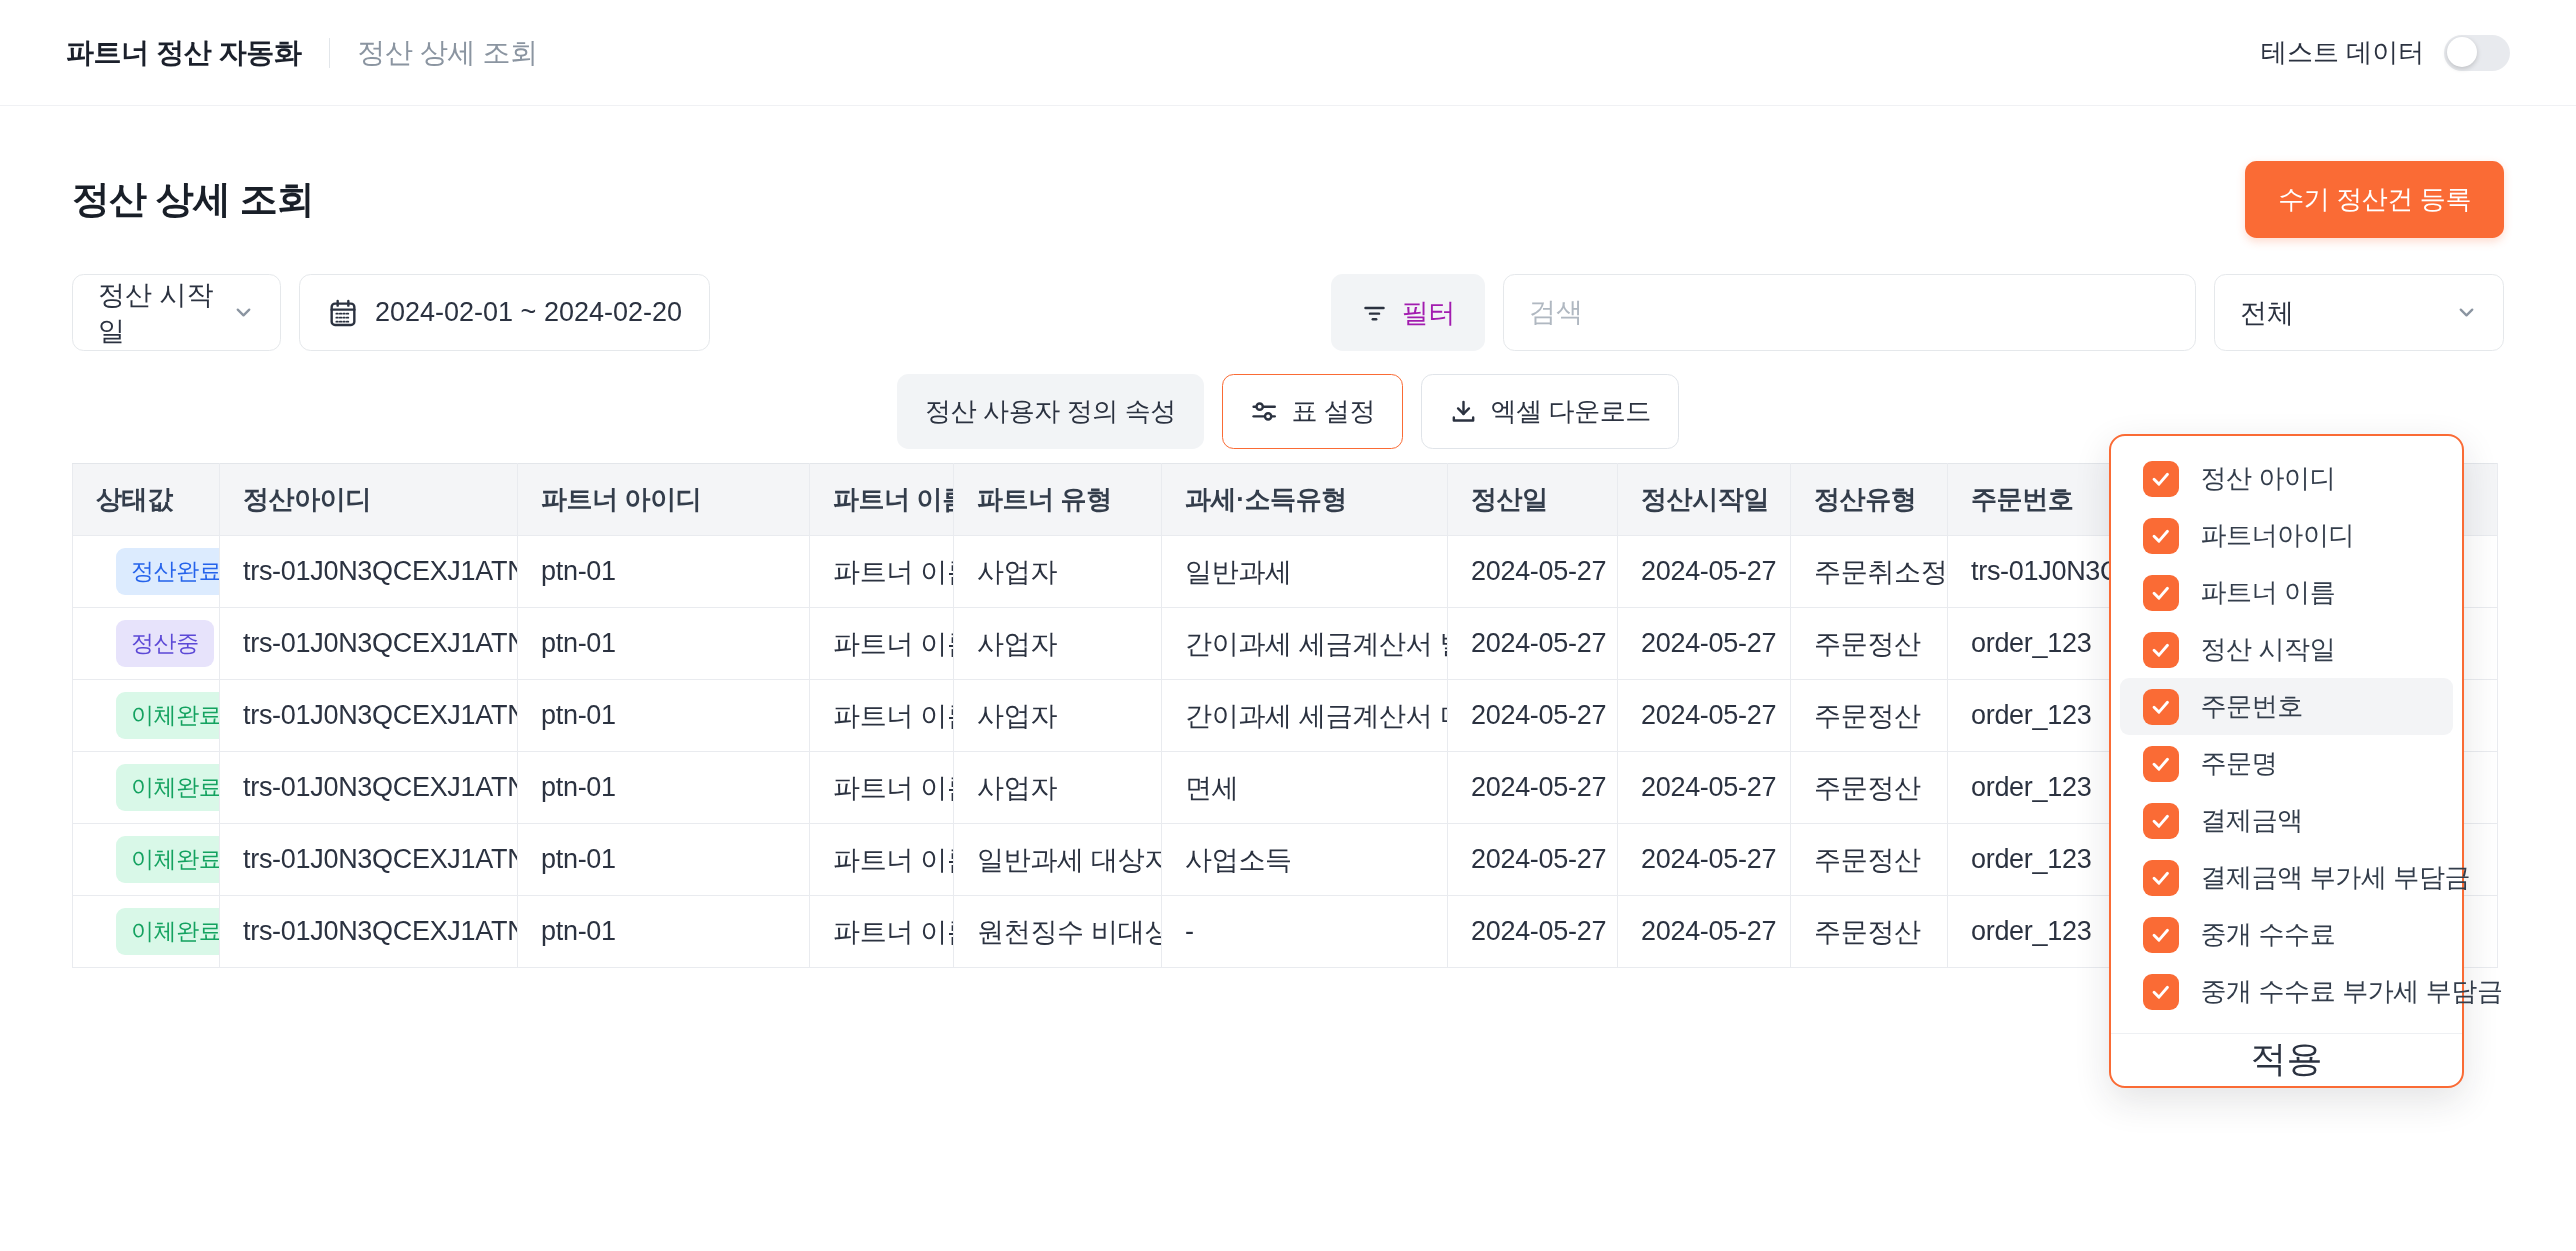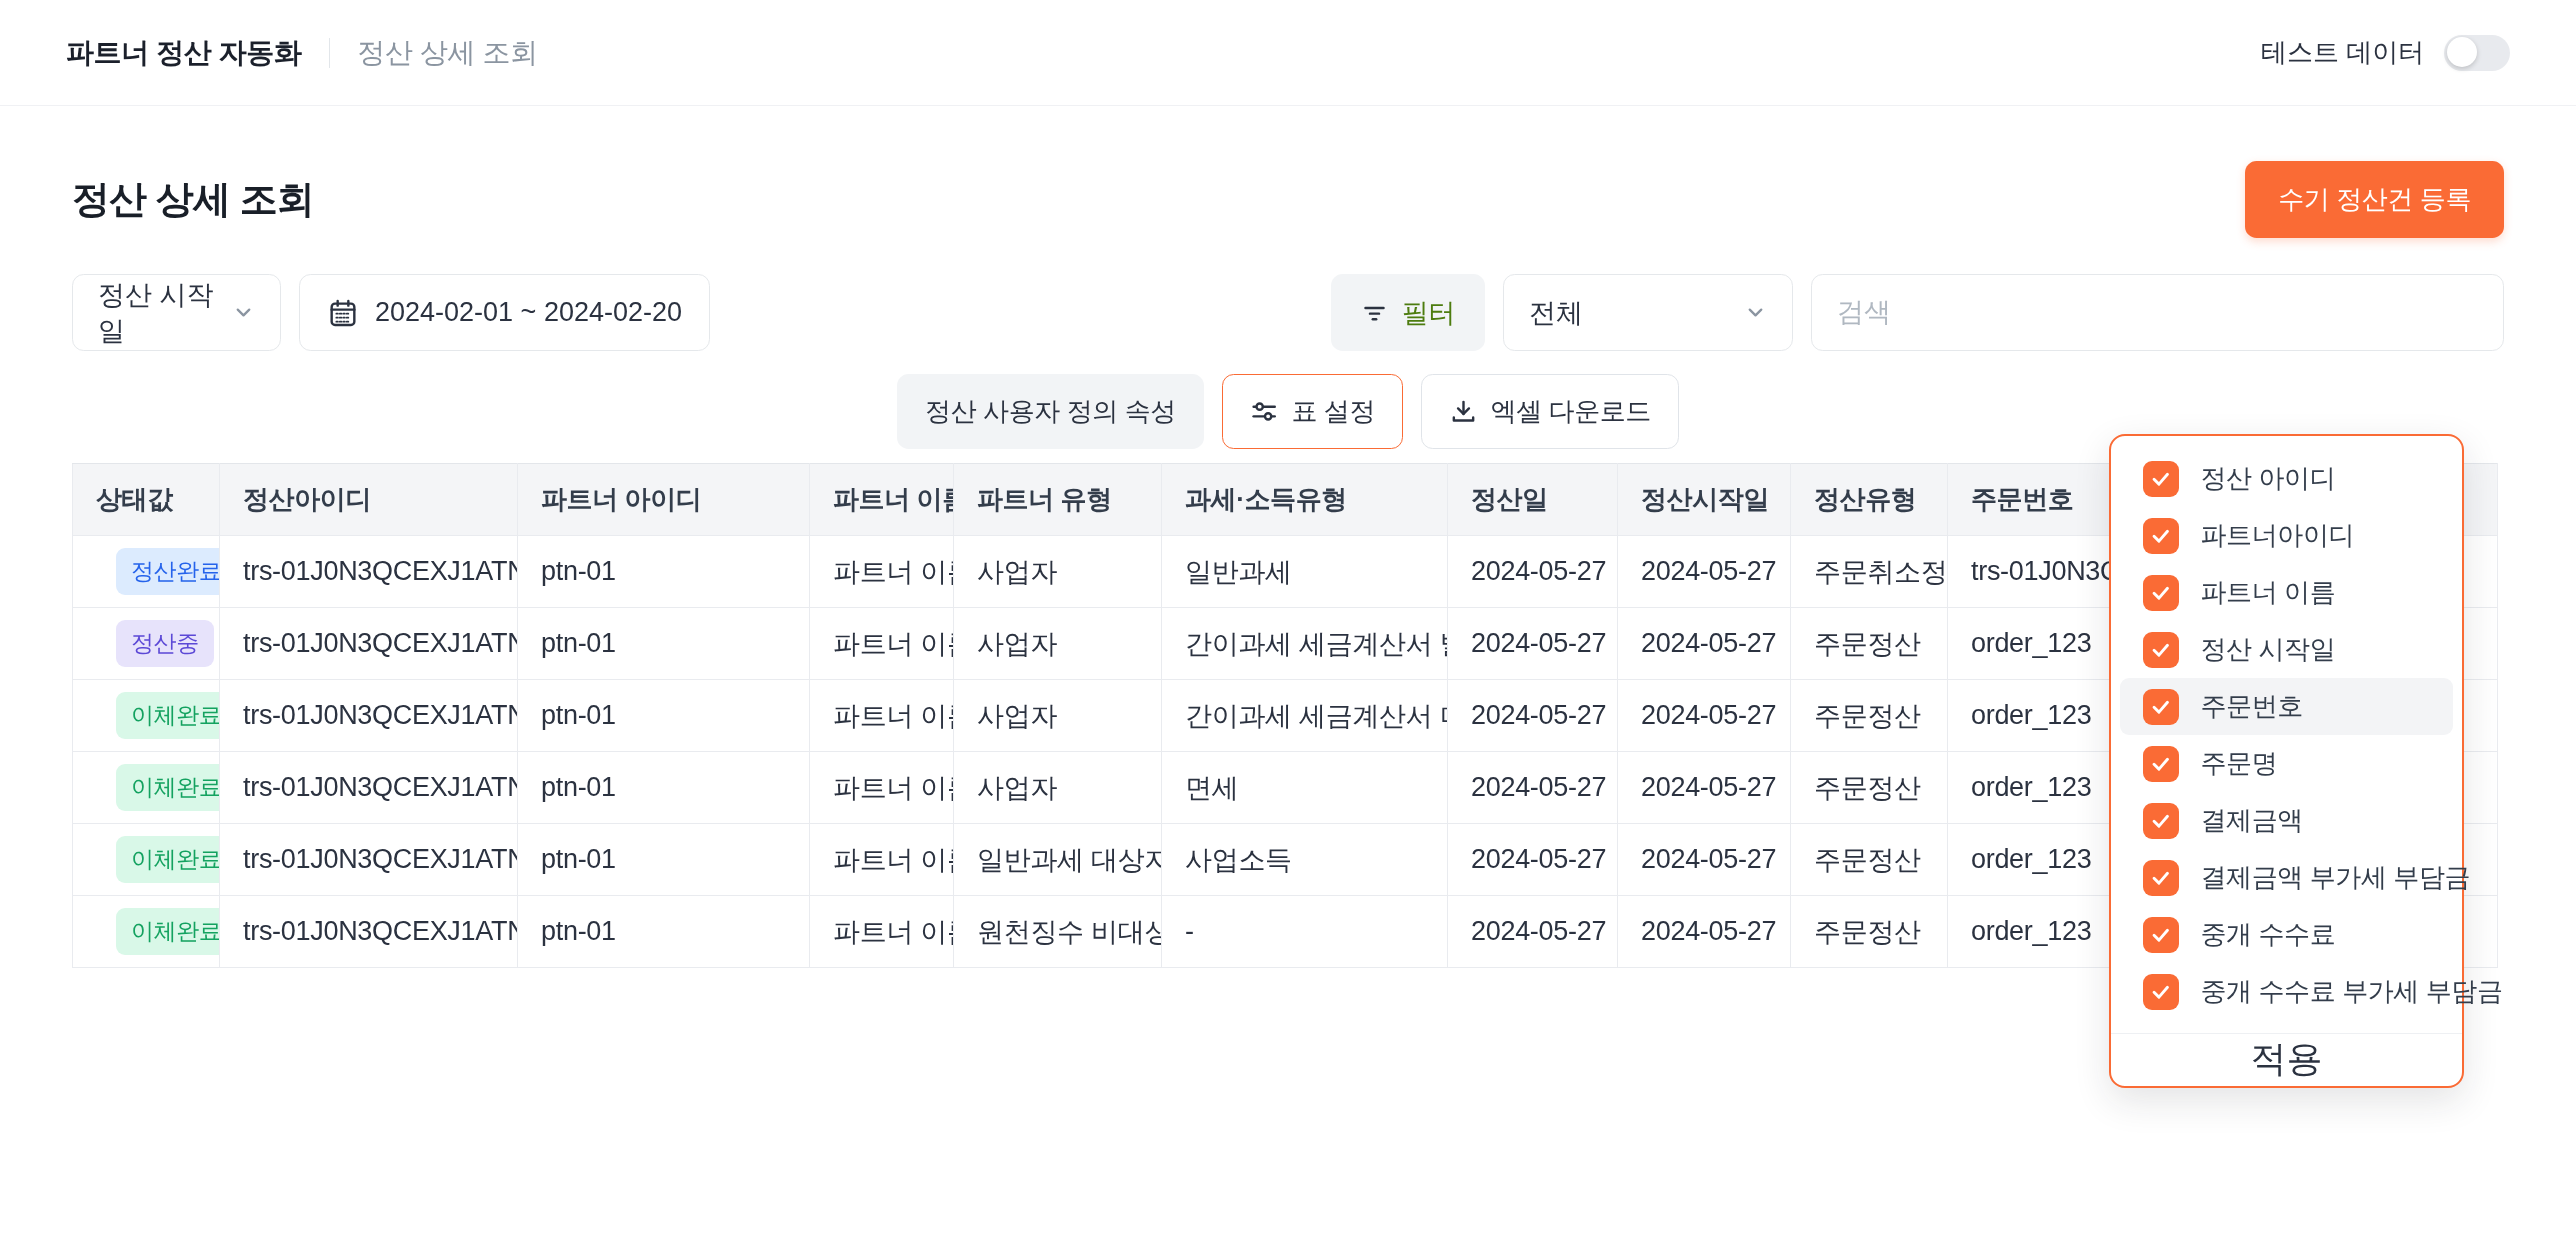--- a/index.html
+++ b/index.html
@@ -27,21 +27,21 @@
   .btn { display:inline-flex; align-items:center; justify-content:center; gap:12.5px;
     border-radius:11.6px; font-size:27px; letter-spacing:-0.4px; cursor:pointer; border:1.8px solid transparent; height:77px; }
   .btn-primary { background:#fa6b35; color:#fff; padding:0 32px; font-size:26px; box-shadow:0 3.6px 9px rgba(250,107,53,.22); }
 
   .filter-row { margin-top:36px; display:flex; align-items:center; gap:18px; }
   .control { height:77px; border:1.8px solid #e5e8eb; border-radius:11.6px; background:#fff;
     display:flex; align-items:center; font-size:27px; color:#2b3240; }
   .select-datefield { width:209px; padding:0 25px; justify-content:space-between; }
   .date-range { padding:0 27px; gap:16px; font-weight:500; }
   .spacer { flex:1; }
-  .btn-filter { background:#f2f4f6; color:#4d7c0f; padding:0 29px; gap:14.3px; height:77px; }
+  .btn-filter { background:#f2f4f6; color:#a21caf; padding:0 29px; gap:14.3px; height:77px; }
   .select-scope { width:290px; padding:0 25px; justify-content:space-between; }
   .search-box { width:693px; padding:0 25px; }
   .search-box input { border:none; outline:none; font-size:27px; width:100%; background:transparent;
     font-family:inherit; color:#2b3240; }
   .search-box input::placeholder { color:#b0b8c1; }
 
   .actions-row { margin-top:23px; display:flex; justify-content:center; gap:18px; }
   .btn-gray { background:#f2f4f6; color:#2b3240; padding:0 27px; height:75px; font-size:26px; }
   .btn-outline-accent { background:#fff; border-color:#fa6b35; color:#2b3240; padding:0 27px; height:75px; font-size:26px; }
   .btn-outline { background:#fff; border-color:#e0e4e9; color:#2b3240; padding:0 27px; height:75px; font-size:26px; }
@@ -132,30 +132,30 @@
     <button class="btn btn-filter">
       <span class="icon">
         <svg width="27" height="27" viewBox="0 0 24 24" fill="none" stroke="#2b3240" stroke-width="2.2" stroke-linecap="round">
             <line x1="4" y1="8" x2="20" y2="8"></line>
             <line x1="8" y1="13" x2="16" y2="13"></line>
             <line x1="10.5" y1="18" x2="13.5" y2="18"></line>
           </svg>
       </span>
       <span>필터</span>
     </button>
+    <div class="control search-box">
+      <input type="text" value="" placeholder="검색" style="">
+    </div>
     <div class="control select-scope">
       <span>전체</span>
       <span class="icon">
         <svg width="23" height="23" viewBox="0 0 24 24" fill="none" stroke="#8b95a1" stroke-width="2.4" stroke-linecap="round" stroke-linejoin="round">
             <polyline points="6,9 12,15 18,9"></polyline>
           </svg>
       </span>
-    </div>
-    <div class="control search-box">
-      <input type="text" value="" placeholder="검색" style="">
     </div>
   </div>
 
   <div class="actions-row">
     <button class="btn btn-gray">정산 사용자 정의 속성</button>
     <button class="btn btn-outline-accent">
       <span class="icon">
         <svg width="29" height="29" viewBox="0 0 24 24" fill="none" stroke="#2b3240" stroke-width="2" stroke-linecap="round">
           <line x1="3" y1="8" x2="20.5" y2="8"></line>
             <circle cx="8" cy="8" r="2.6" fill="#fff"></circle>

